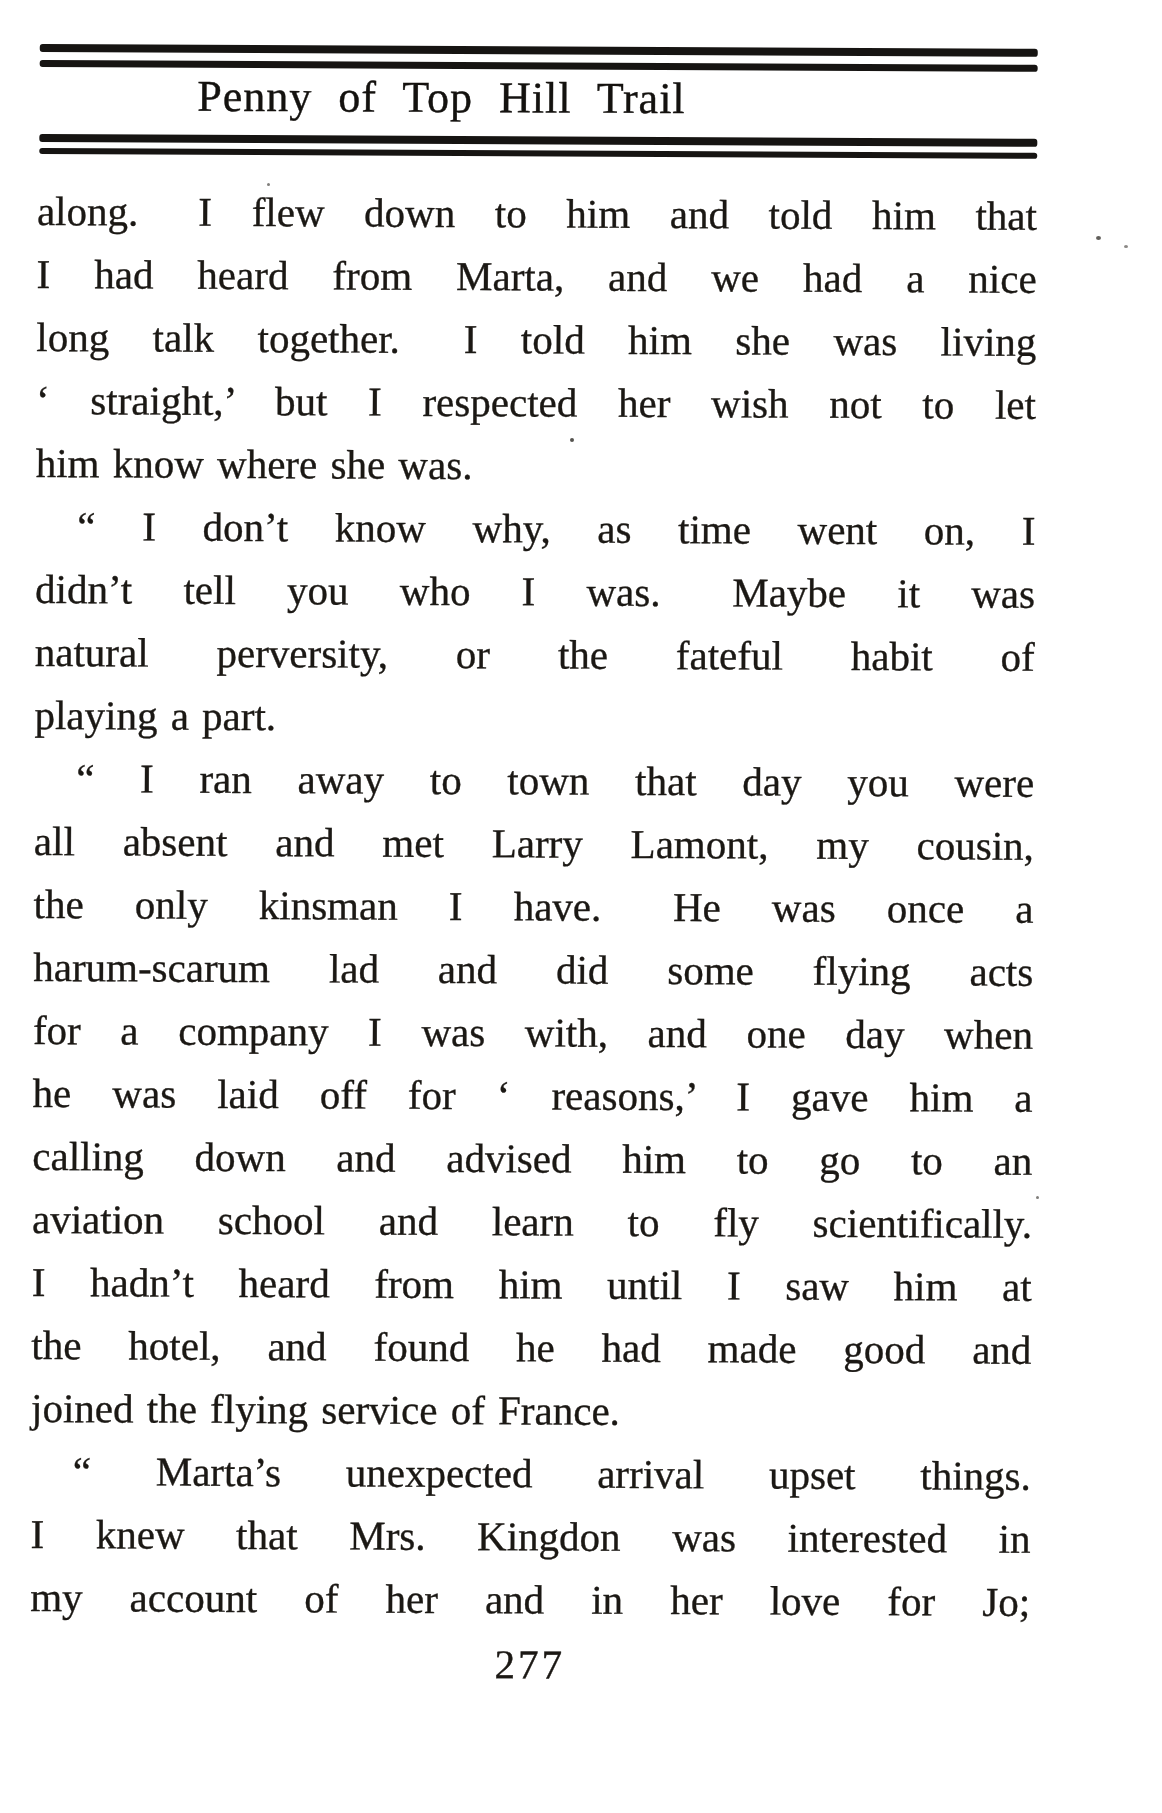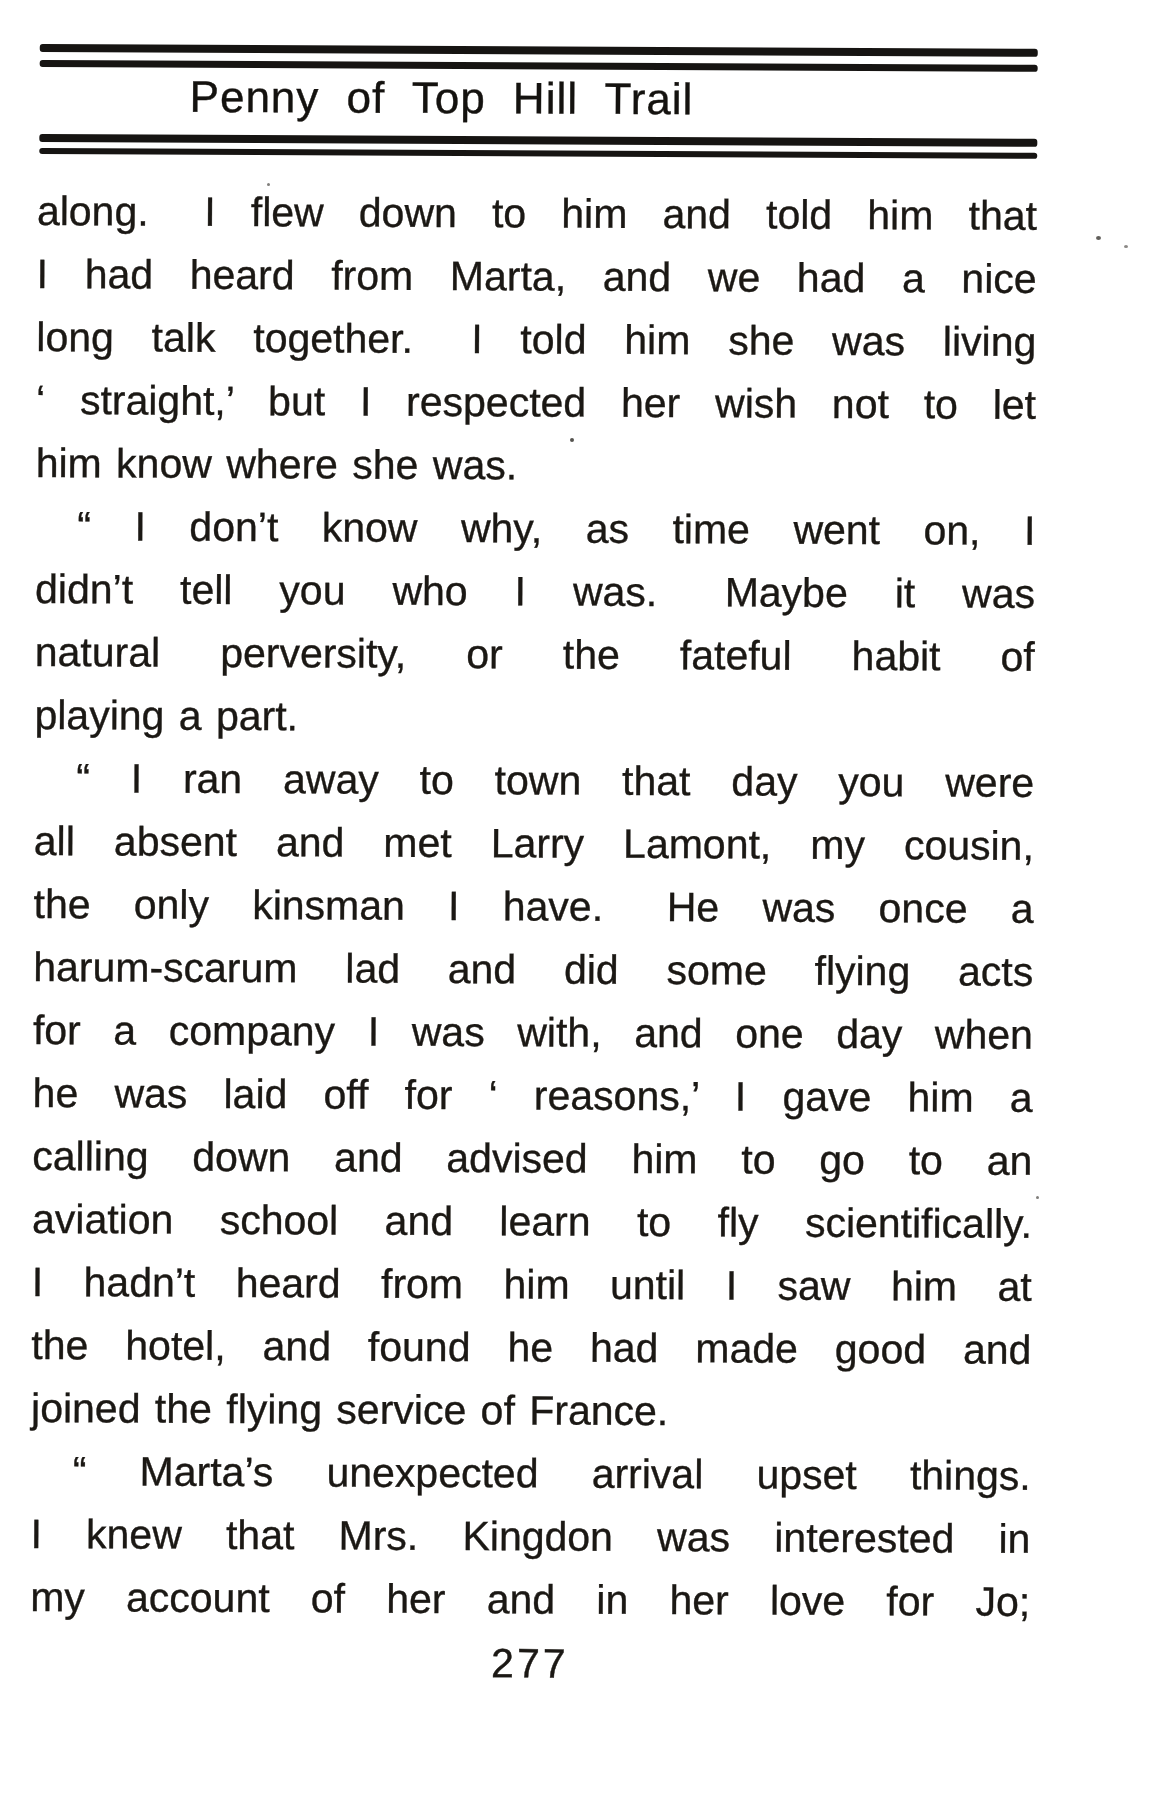--- a/index.html
+++ b/index.html
@@ -2,21 +2,21 @@
 <html><head>
 <meta charset="utf-8">
 <style>
   html, body { margin: 0; padding: 0; background: #ffffff; }
   .page {
     position: relative;
     width: 1162px;
     height: 1813px;
     background: #ffffff;
     overflow: hidden;
-    font-family: Liberation Sans, sans-serif;
+    font-family: Liberation Serif, serif;
     color: #1b1814;
   }
   .content {
     position: absolute;
     left: 38px;
     top: 0;
     width: 1002px;
     transform: rotate(0.28deg);
     transform-origin: 0 0;
   }

